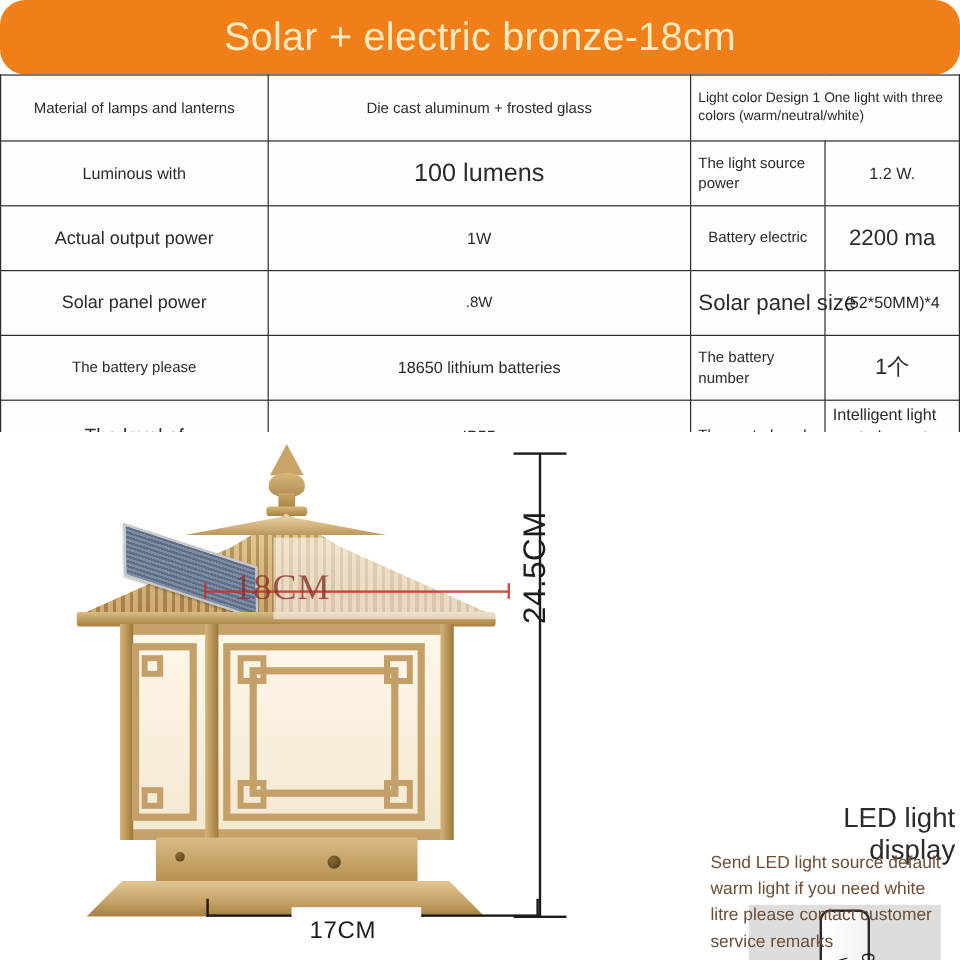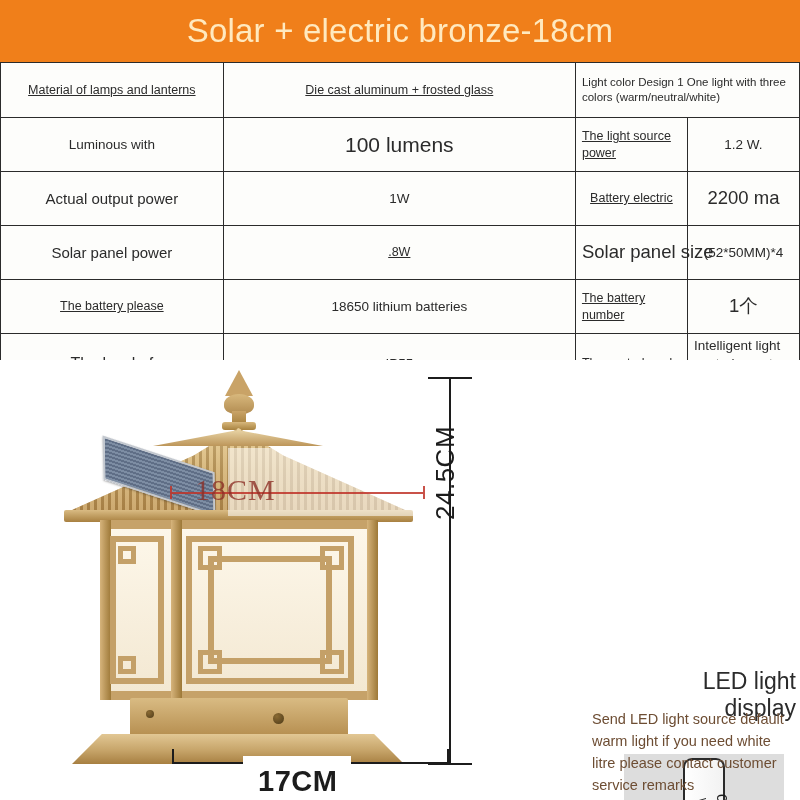--- a/index.html
+++ b/index.html
@@ -18,20 +18,21 @@
 
   
   #banner {
     position: absolute;
     left: 0; top: 0;
     width: 800px; height: 62px;
     background: #F07F1A;
     display: flex;
     align-items: center;
     justify-content: center;
+    border-radius: 21px;
   }
   #banner-title {
     color: #FFE9BF;
     font-size: 33px;
     letter-spacing: .2px;
     white-space: nowrap;
     font-weight: 400;
   }
 
   
@@ -55,21 +56,21 @@
   #spec-table td.wrap { white-space: normal; }
   .c1 { width: 152px; }
   .c2 { width: 248px; }
   .c3 { width: 153px; }
   .c4 { width: 247px; }
 
   .al { text-align: left; }
   .ac { text-align: center; }
 
   .s11 { font-size: 11.5px; }
-  .s12 { font-size: 12.5px; text-decoration: underline; }
+  .s12 { font-size: 12.5px; }
   .s13 { font-size: 13.5px; }
   .s15 { font-size: 15px; }
   .s16 { font-size: 16px; }
   .s18 { font-size: 18.5px; }
   .s21 { font-size: 21px; }
 
   .r-tall { height: 48px; }
   .r-mid  { height: 47px; }
 
   
@@ -266,24 +267,23 @@
     content: "";
     position: absolute;
     width: 2px; height: 15px;
     background: #1c1c1c;
     top: -13px;
   }
   #dim-horiz-line::before { left: 0; }
   #dim-horiz-line::after  { right: 0; }
   #dim-horiz-label {
     position: absolute; left: 258px; top: 765px;
-    font-size: 29px;
+    font-size: 20px;
     color: #1c1c1c;
     letter-spacing: .5px;
-    font-weight: bold;
   }
   
   #dim-h-gap {
     position: absolute; left: 243px; top: 756px;
     width: 108px; height: 14px;
     background: #ffffff;
   }
 
   
   #remote-panel {

